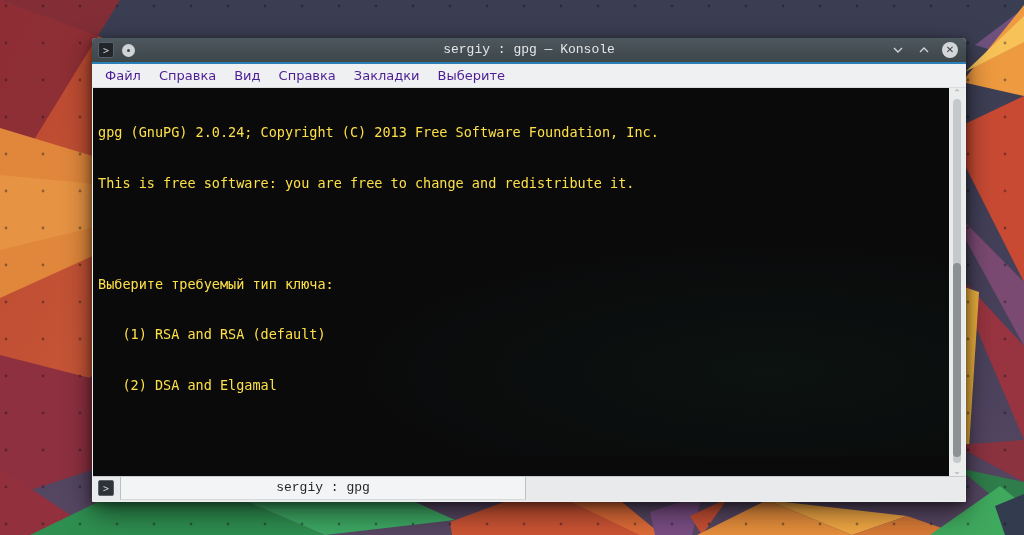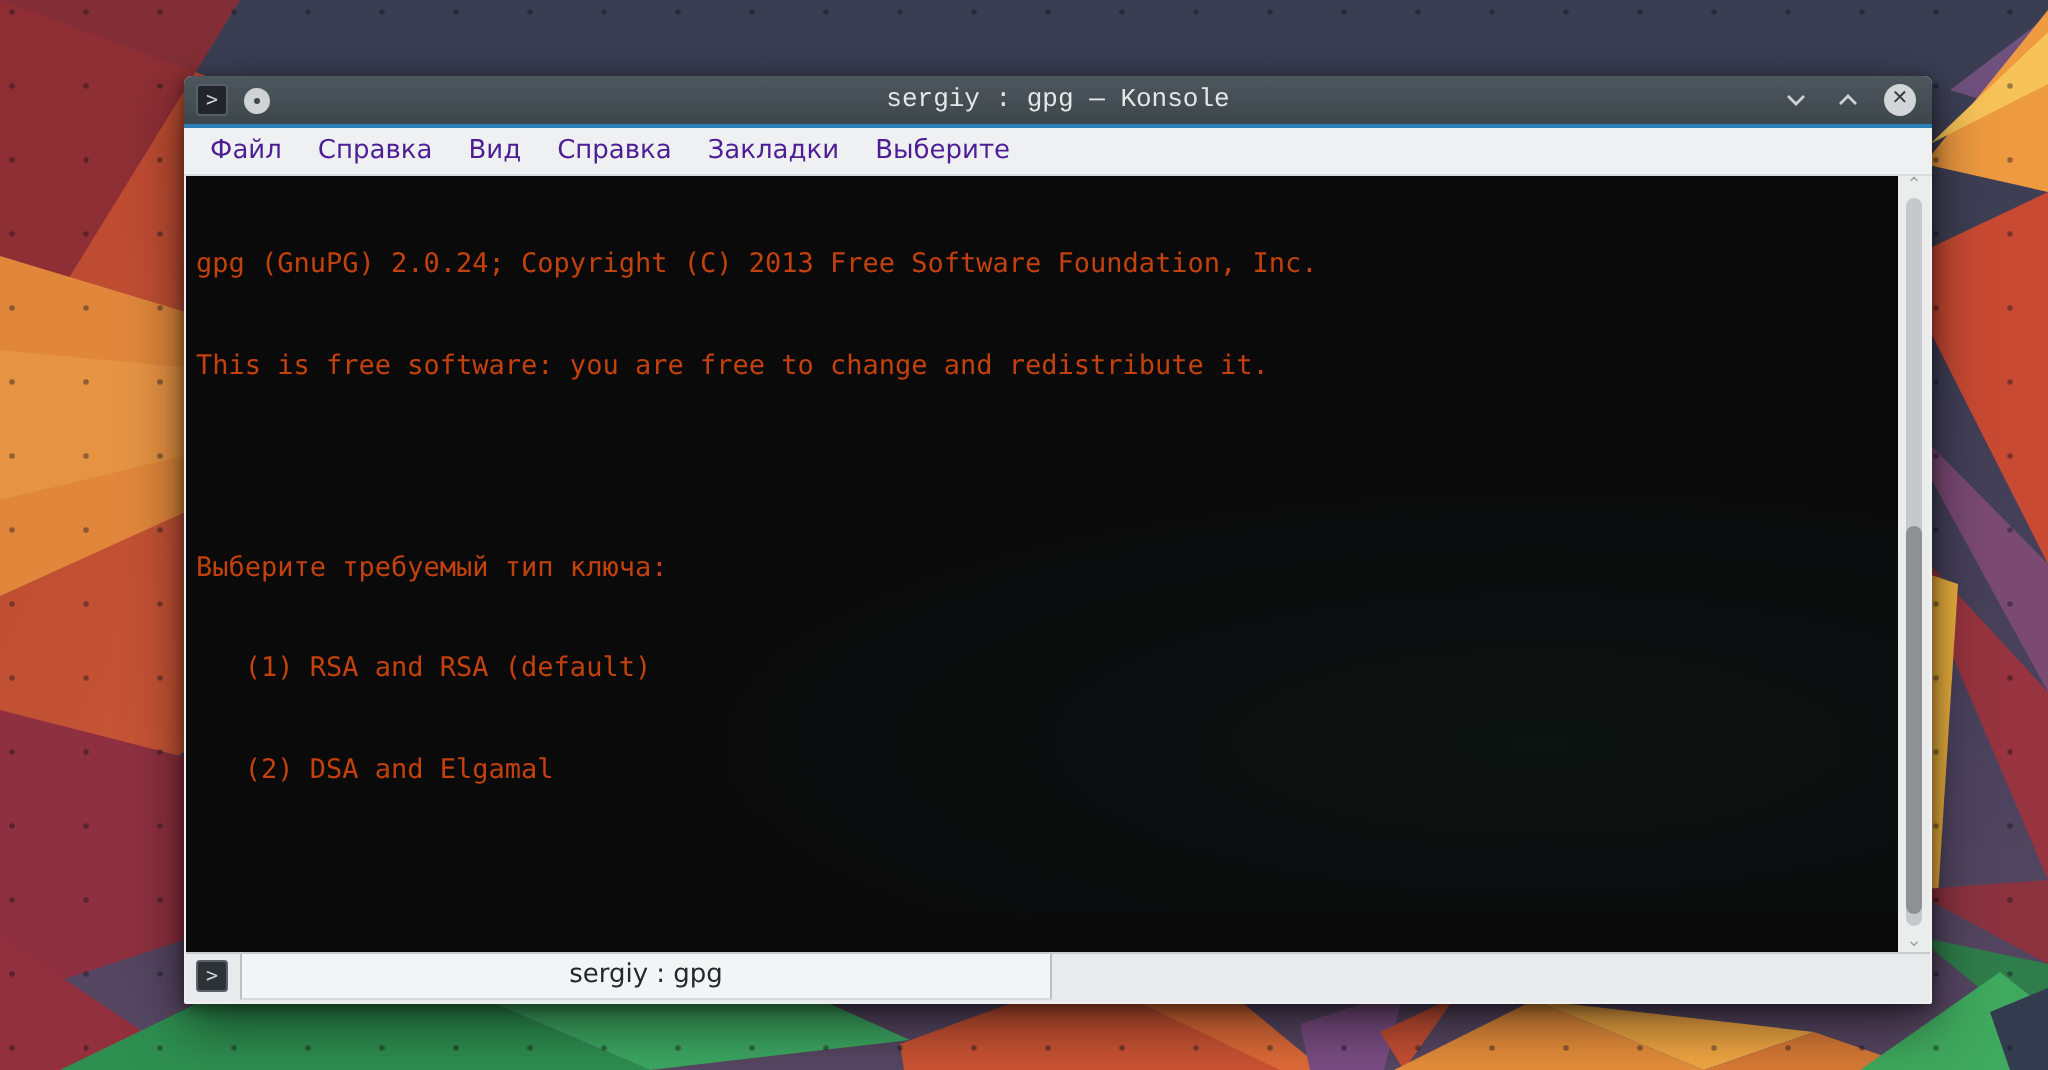--- a/index.html
+++ b/index.html
@@ -32,21 +32,21 @@
   #accentline{position:absolute;left:0;top:24px;right:0;height:2px;background:#2b7fb9;}
   #menubar{position:absolute;left:0;top:26px;right:0;height:24px;background:#eff0f1;
     display:flex;align-items:center;padding-left:4px;box-sizing:border-box;
     border-bottom:1px solid #dadcdd;}
   .menu-item{padding:0 9px;font-size:13px;color:#4c1d95;line-height:24px;}
 
   
   #terminal{position:absolute;left:1px;top:50px;right:17px;bottom:26px;
     background:#0a0a0b;overflow:hidden;
     font-family:"DejaVu Sans Mono","Liberation Mono",monospace;
-    font-size:13.5px;color:#c2410c;white-space:pre;padding:3px 0 0 5px;}
+    font-size:13.5px;color:#fde047;white-space:pre;padding:3px 0 0 5px;}
   #terminal::after{content:"";position:absolute;right:0;top:40%;width:70%;height:55%;
     background:radial-gradient(ellipse at 70% 60%,rgba(20,45,35,.25),rgba(0,0,0,0) 70%);}
   .tline{height:18.6px;line-height:18.6px;}
 
   
   #scrollstrip{position:absolute;top:50px;right:1px;bottom:26px;width:16px;background:#ebecec;}
   .sb-arrow{position:absolute;left:0;width:16px;height:10px;color:#9aa0a3;font-size:9px;
     text-align:center;line-height:10px;}
   #sb-up{top:0;} #sb-down{bottom:0;}
   #sb-track{position:absolute;left:4px;top:11px;bottom:13px;width:8px;border-radius:4px;background:#c6c9cb;}
@@ -55,21 +55,21 @@
   
   #tabbar{position:absolute;left:1px;right:1px;bottom:1px;height:24px;background:#e9eaeb;
     border-top:1px solid #c9cccd;}
   .newtab-chip{position:absolute;left:5px;top:3px;width:16px;height:16px;background:#2d3237;
     border:1px solid #596069;border-radius:2px;color:#cfd4d7;
     font-family:"DejaVu Sans Mono",monospace;font-size:10px;line-height:15px;
     text-align:center;box-sizing:border-box;}
   #tab-active{position:absolute;left:27px;top:0;width:406px;height:23px;background:#f3f4f5;
     border-left:1px solid #bdc0c2;border-right:1px solid #bdc0c2;
     border-bottom:1px solid #d7d9da;box-sizing:border-box;
-    text-align:center;font-size:13px;color:#24282b;line-height:22px;}
+    text-align:center;font-size:13px;color:#24282b;line-height:22px;font-family:Liberation Mono, monospace;}
 </style>
 </head>
 <body>
 
 <div id="desktop">
 
   <svg id="wallpaper" width="1024" height="535" viewBox="0 0 1024 535">
     <defs>
       <pattern id="dots" width="37" height="37" patternUnits="userSpaceOnUse">
         <circle cx="6" cy="6" r="1.4" fill="rgba(15,15,25,0.4)"></circle>

